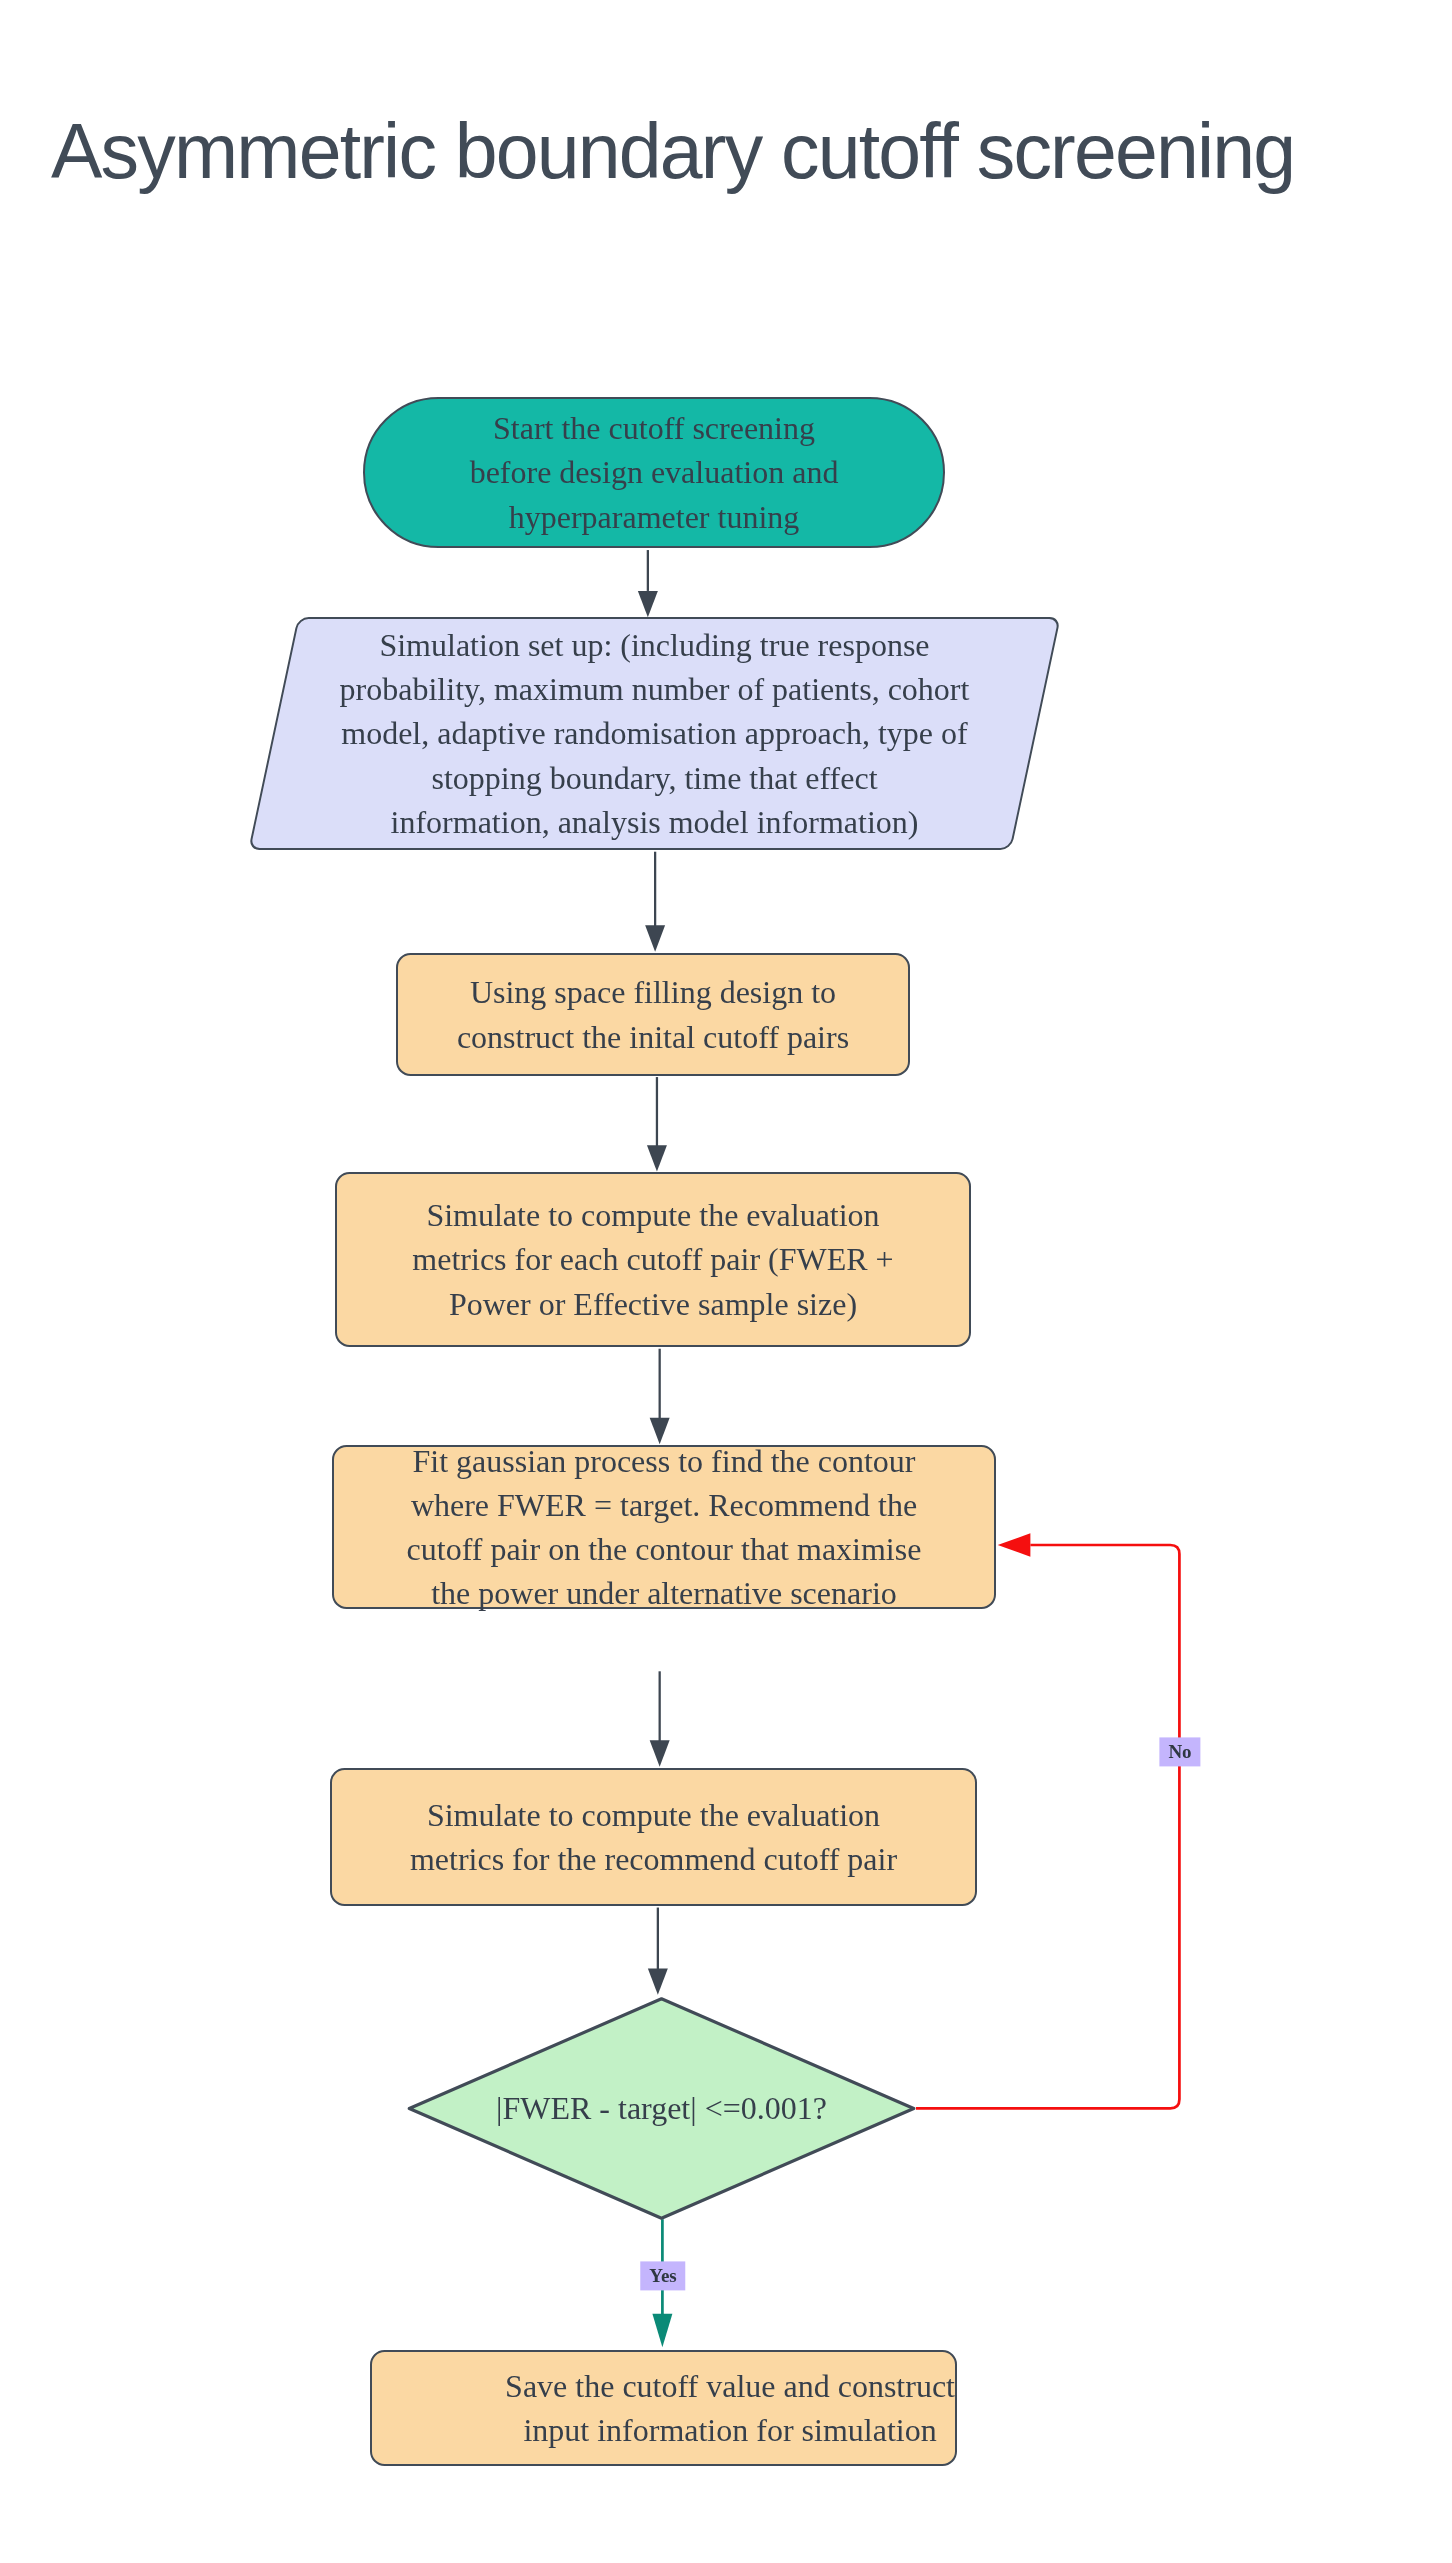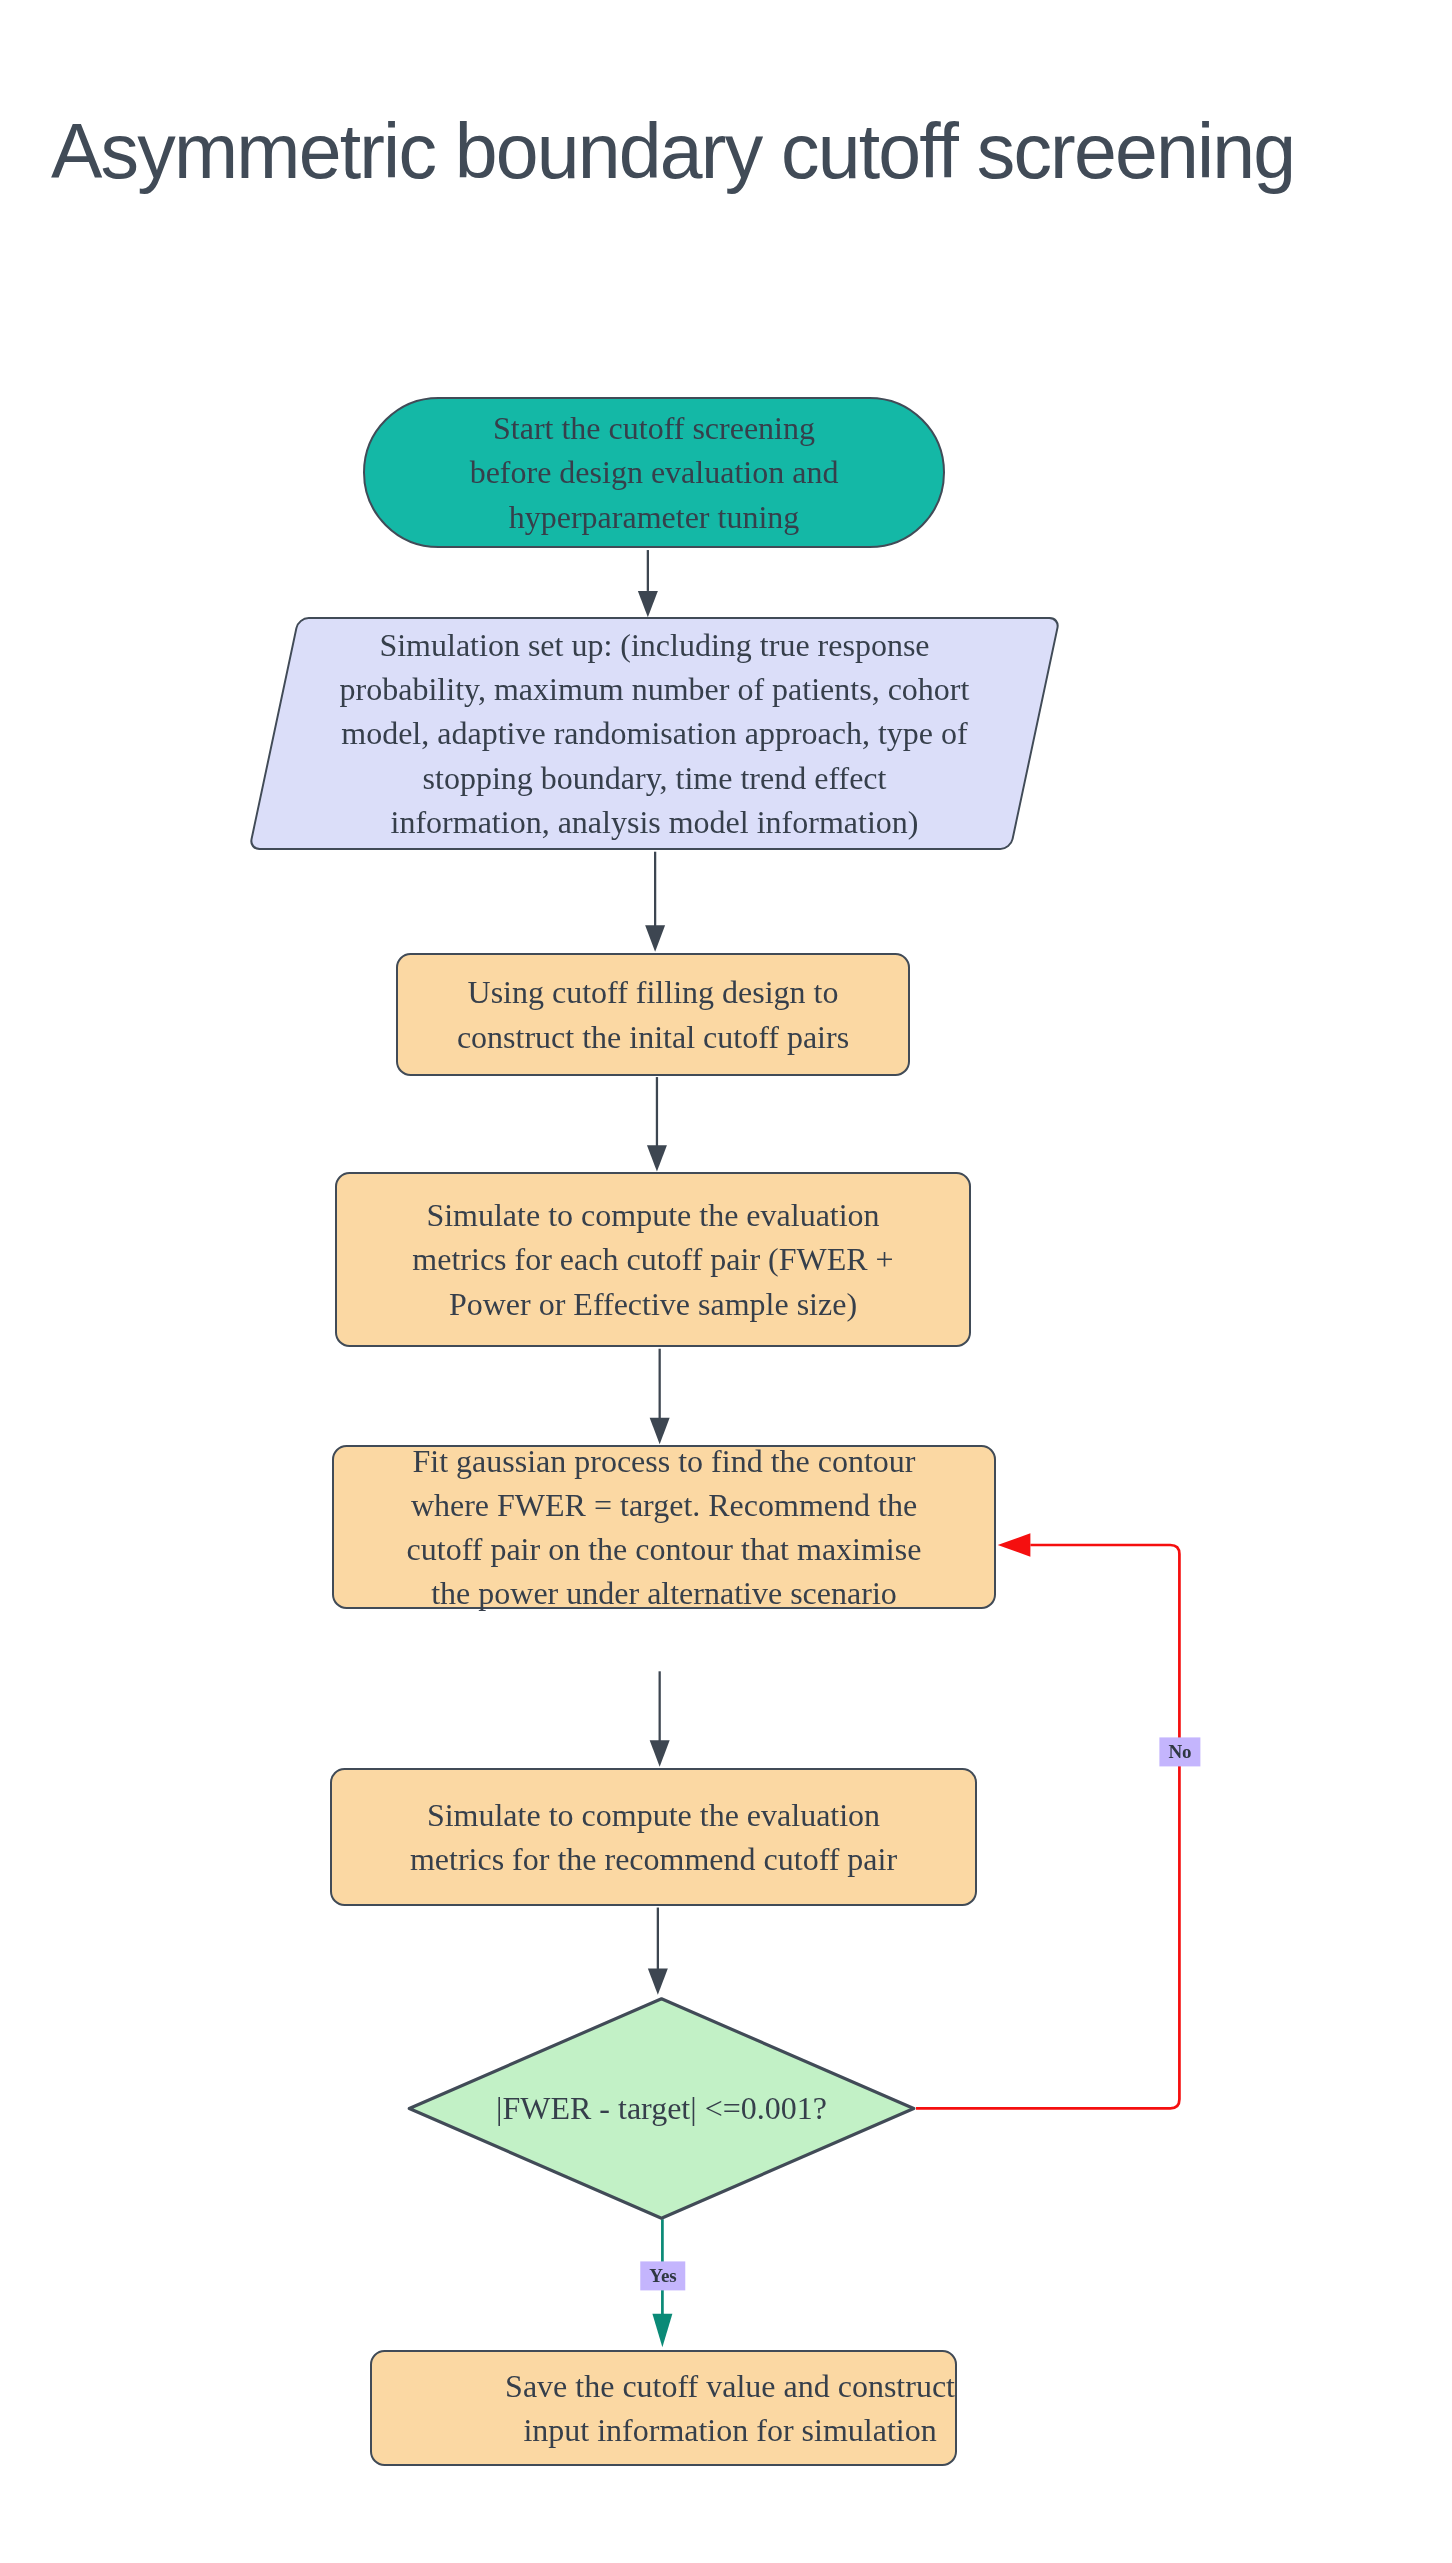--- a/index.html
+++ b/index.html
@@ -130,28 +130,28 @@
     <span class="line">hyperparameter tuning</span>
   </div>
 </div>
 
 <div class="node data-shape" style="left:273px; top:617px; width:763px; height:233px;">
   <div class="skew-bg"></div>
   <div class="node-text">
     <span class="line">Simulation set up: (including true response</span>
     <span class="line">probability, maximum number of patients, cohort</span>
     <span class="line">model, adaptive randomisation approach, type of</span>
-    <span class="line">stopping boundary, time trend effect</span>
+    <span class="line">stopping boundary, time that effect</span>
     <span class="line">information, analysis model information)</span>
   </div>
 </div>
 
 <div class="node process" style="left:396px; top:953px; width:514px; height:123px;">
   <div class="node-text">
-    <span class="line">Using cutoff filling design to</span>
+    <span class="line">Using space filling design to</span>
     <span class="line">construct the inital cutoff pairs</span>
   </div>
 </div>
 
 <div class="node process" style="left:335px; top:1172px; width:636px; height:175px;">
   <div class="node-text">
     <span class="line">Simulate to compute the evaluation</span>
     <span class="line">metrics for each cutoff pair (FWER +</span>
     <span class="line">Power or Effective sample size)</span>
   </div>

